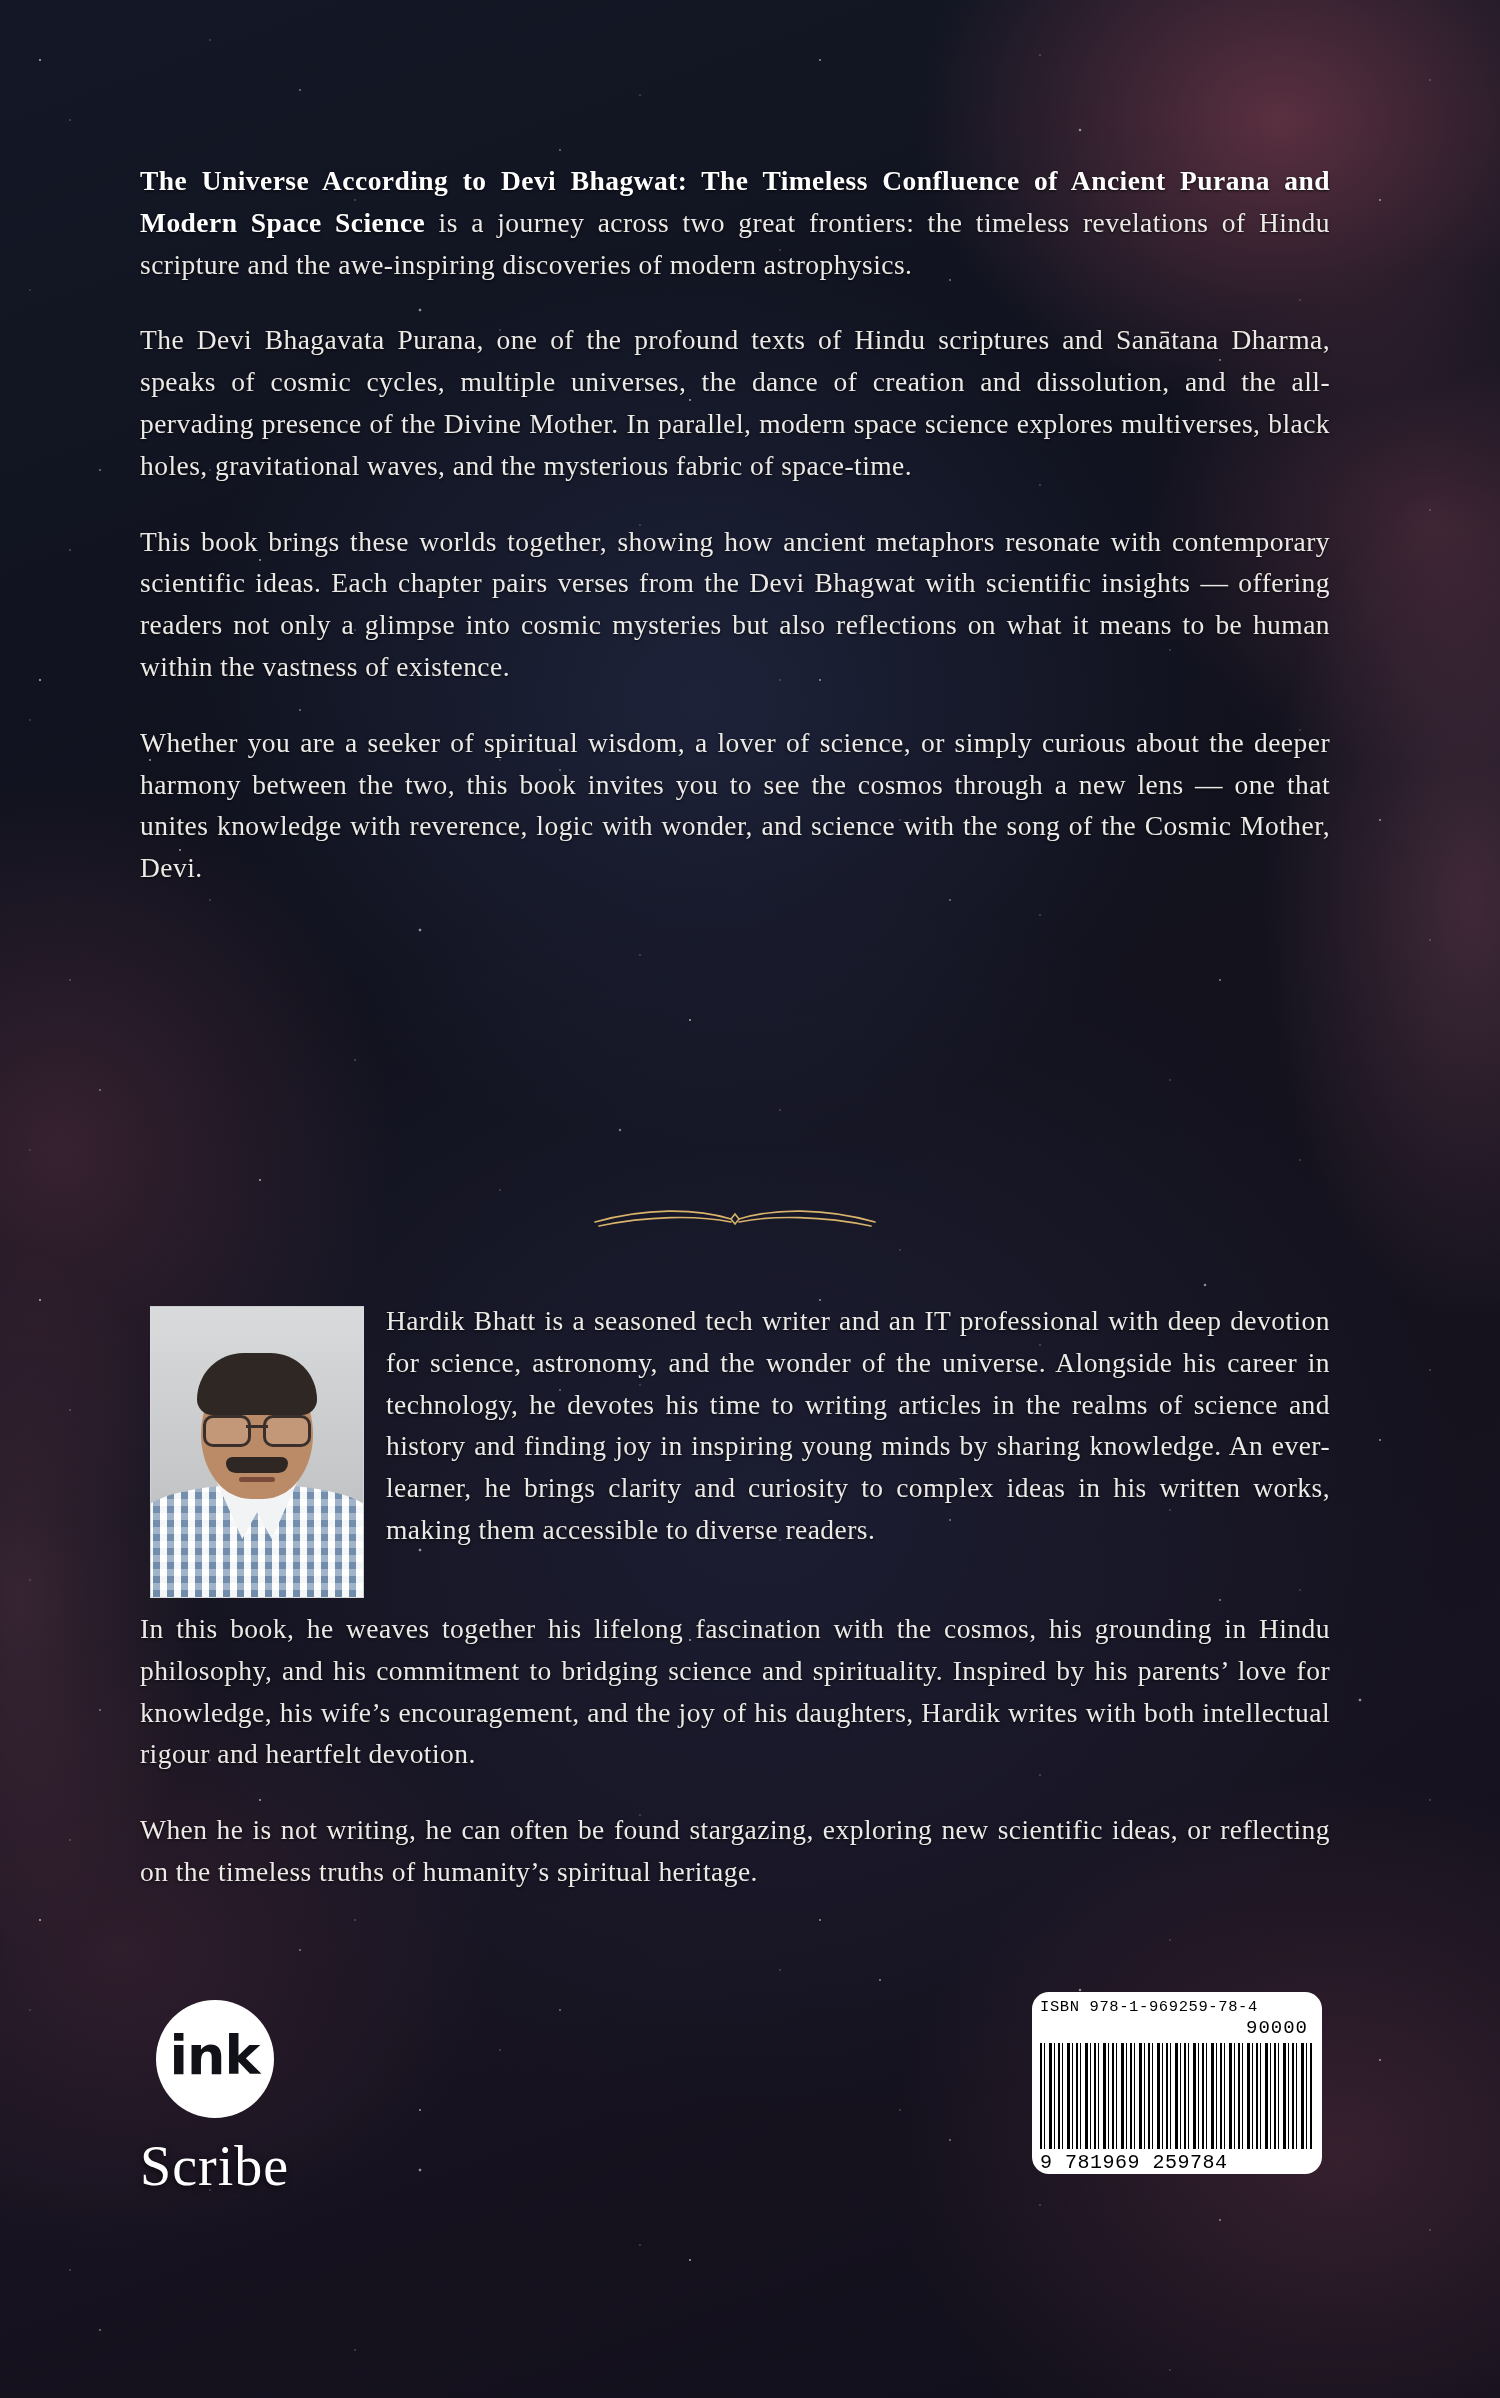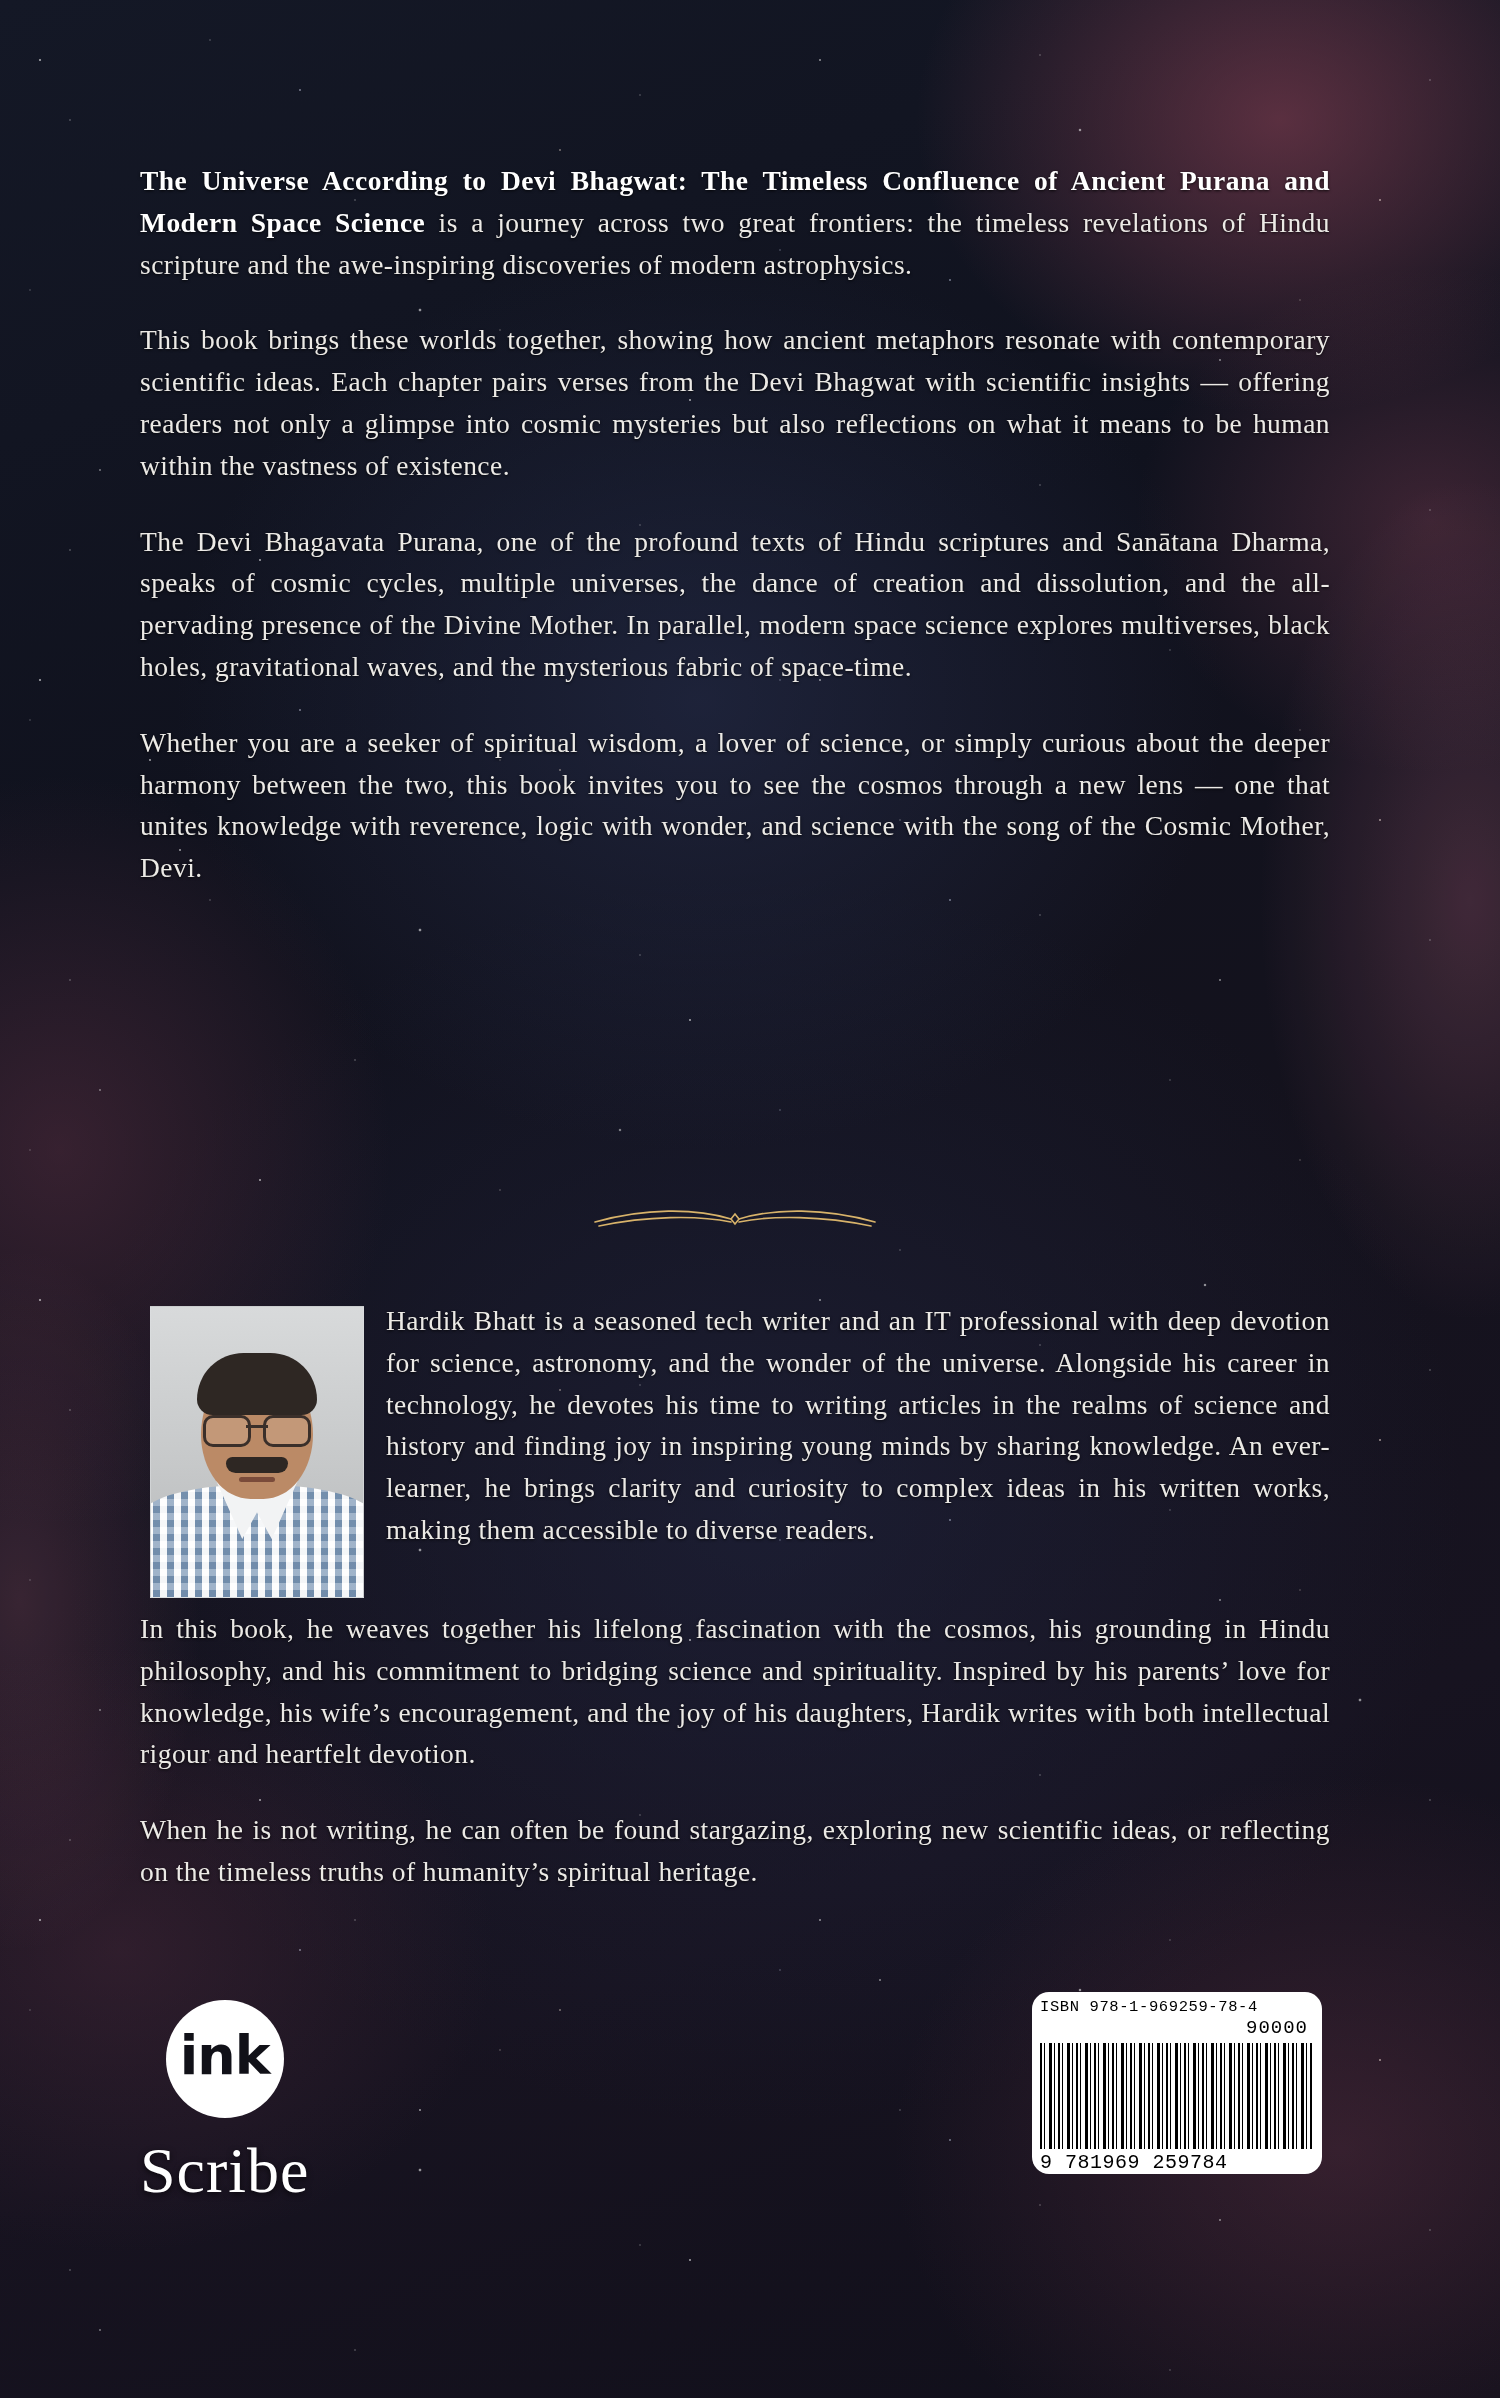--- a/index.html
+++ b/index.html
@@ -200,21 +200,21 @@
     font-weight: bold;
     font-size: 54px;
     color: #111118;
     letter-spacing: -1px;
     line-height: 1;
     padding-bottom: 6px;
   }
   .scribe-word {
     color: #ffffff;
     font-family: "Liberation Serif", serif;
-    font-size: 64px;
+    font-size: 56px;
     letter-spacing: 1px;
     text-shadow: 0 2px 6px rgba(0,0,0,0.7);
   }
 
   
   .barcode-box {
     position: absolute;
     left: 1032px;
     top: 1992px;
     width: 290px;
@@ -266,23 +266,23 @@
 <div id="cover">
   <div id="stars-a"></div>
   <div id="stars-b"></div>
   <div id="stars-c"></div>
   <div id="nebula-haze"></div>
 
   <div class="content">
 
     <p class="body-text"><span class="title-lead">The Universe According to Devi Bhagwat: The Timeless Confluence of Ancient Purana and Modern Space Science</span><span> is a journey across two great frontiers: the timeless revelations of Hindu scripture and the awe-inspiring discoveries of modern astrophysics.</span></p>
 
+    <p class="body-text">The Devi Bhagavata Purana, one of the profound texts of Hindu scriptures and Sanātana Dharma, speaks of cosmic cycles, multiple universes, the dance of creation and dissolution, and the all-pervading presence of the Divine Mother. In parallel, modern space science explores multiverses, black holes, gravitational waves, and the mysterious fabric of space-time.</p>
+
     <p class="body-text">This book brings these worlds together, showing how ancient metaphors resonate with contemporary scientific ideas. Each chapter pairs verses from the Devi Bhagwat with scientific insights — offering readers not only a glimpse into cosmic mysteries but also reflections on what it means to be human within the vastness of existence.</p>
-
-    <p class="body-text">The Devi Bhagavata Purana, one of the profound texts of Hindu scriptures and Sanātana Dharma, speaks of cosmic cycles, multiple universes, the dance of creation and dissolution, and the all-pervading presence of the Divine Mother. In parallel, modern space science explores multiverses, black holes, gravitational waves, and the mysterious fabric of space-time.</p>
 
     <p class="body-text">Whether you are a seeker of spiritual wisdom, a lover of science, or simply curious about the deeper harmony between the two, this book invites you to see the cosmos through a new lens — one that unites knowledge with reverence, logic with wonder, and science with the song of the Cosmic Mother, Devi.</p>
 
     <div class="ornament">
       <svg width="300" height="40" viewBox="0 0 300 40">
         <g fill="none" stroke="#d8b36a" stroke-width="1.6" stroke-linecap="round">
           <path d="M10 22 C60 8, 110 8, 146 19"></path>
           <path d="M14 26 C62 16, 112 15, 146 22"></path>
           <path d="M290 22 C240 8, 190 8, 154 19"></path>
           <path d="M286 26 C238 16, 188 15, 154 22"></path>

